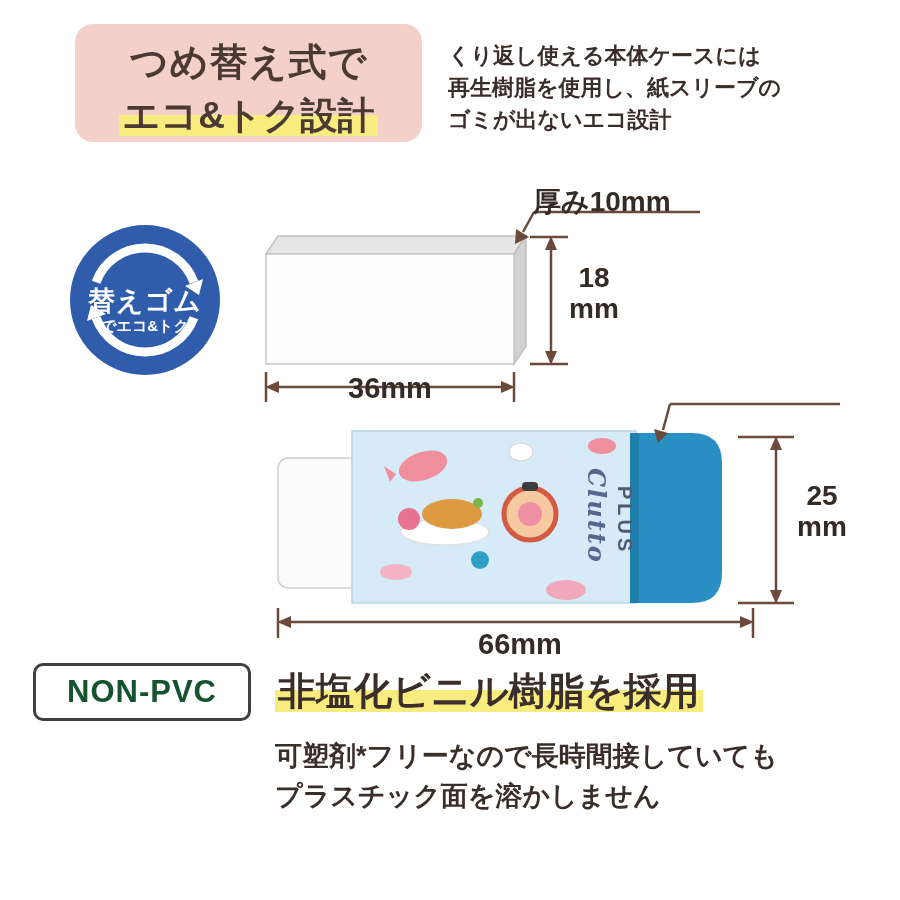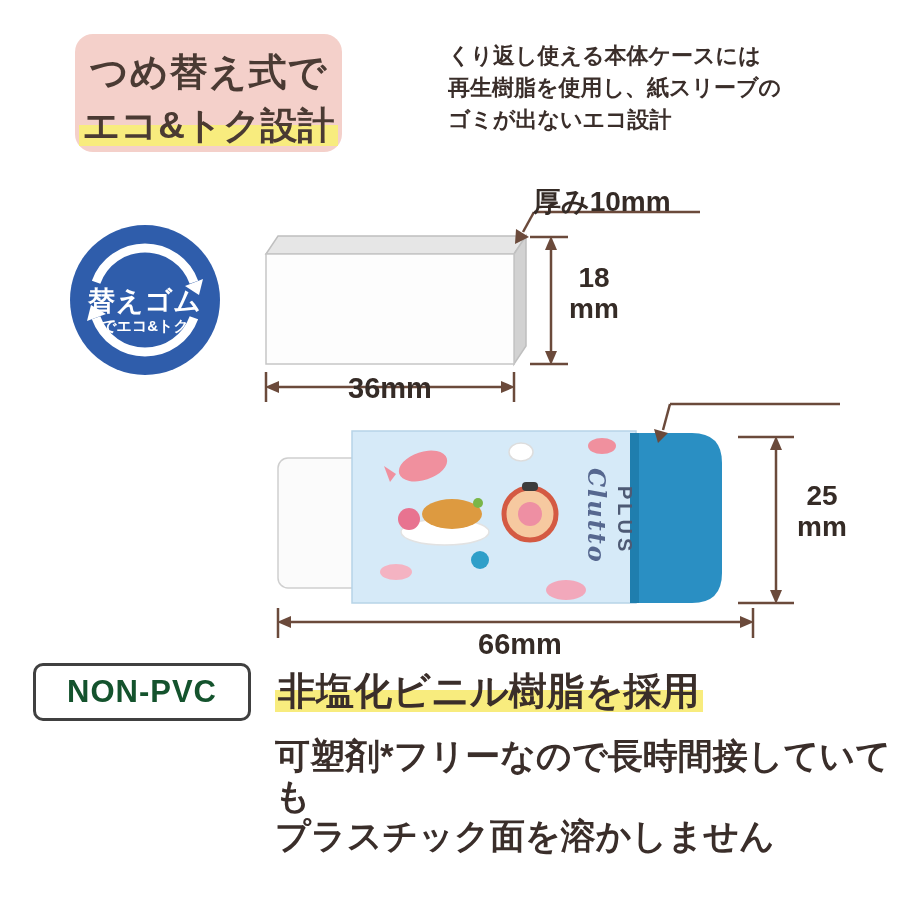--- a/index.html
+++ b/index.html
@@ -2,21 +2,21 @@
 <html><head>
 <meta charset="utf-8">
 <style>
   html,body{margin:0;padding:0;background:#ffffff;}
   body{font-family:"Liberation Sans", sans-serif;color:#3a2e2a;}
   .canvas{position:relative;width:900px;height:900px;background:#ffffff;overflow:hidden;}
   .art{position:absolute;left:0;top:0;}
   .abs{position:absolute;}
 
   
-  .pink-badge{left:75px;top:34px;width:267px;height:118px;background:#f4d0ca;border-radius:18px;
+  .pink-badge{left:75px;top:24px;width:347px;height:118px;background:#f4d0ca;border-radius:18px;
     text-align:center;font-weight:bold;color:#4a3a33;}
   .pb-line1{font-size:38px;margin-top:13px;letter-spacing:1px;}
   .pb-line2{font-size:37px;margin-top:3px;}
   .hl{background:linear-gradient(to bottom, transparent 48%, #f8ec7e 48%);padding:0 3px;}
 
   
   .intro{left:448px;top:40px;font-size:22px;font-weight:600;line-height:32px;color:#3a2e2a;}
 
   
   .rc-title{left:70px;top:283px;width:150px;text-align:center;color:#ffffff;font-size:27px;font-weight:bold;letter-spacing:1px;}
@@ -33,21 +33,21 @@
 
   
   .brand-script{left:582px;top:468px;writing-mode:vertical-rl;font-family:"DejaVu Serif", serif;
     font-style:italic;font-weight:bold;font-size:24px;color:#56678f;letter-spacing:2px;}
   .brand-logo{left:613px;top:486px;writing-mode:vertical-rl;font-weight:bold;font-size:20px;color:#4e5a74;letter-spacing:4px;}
 
   
   .npvc-badge{left:33px;top:663px;width:212px;height:52px;border:3px solid #404040;border-radius:10px;
     display:flex;align-items:center;justify-content:center;font-size:31px;font-weight:bold;color:#14532d;letter-spacing:1px;}
   .npvc-head{left:275px;top:666px;font-size:38px;font-weight:bold;color:#3a2e2a;}
-  .npvc-body{left:275px;top:736px;font-size:35px;font-weight:bold;line-height:40px;color:#3a2e2a;}
+  .npvc-body{left:275px;top:736px;font-size:27px;font-weight:bold;line-height:40px;color:#3a2e2a;}
   .npvc-note{left:283px;top:820px;font-size:21px;font-weight:600;line-height:31px;color:#3a2e2a;}
   .npvc-note .indent{padding-left:22px;}
 </style>
 </head>
 <body>
 
 <div class="canvas">
 
   <svg class="art" width="900" height="900" viewBox="0 0 900 900">
 

